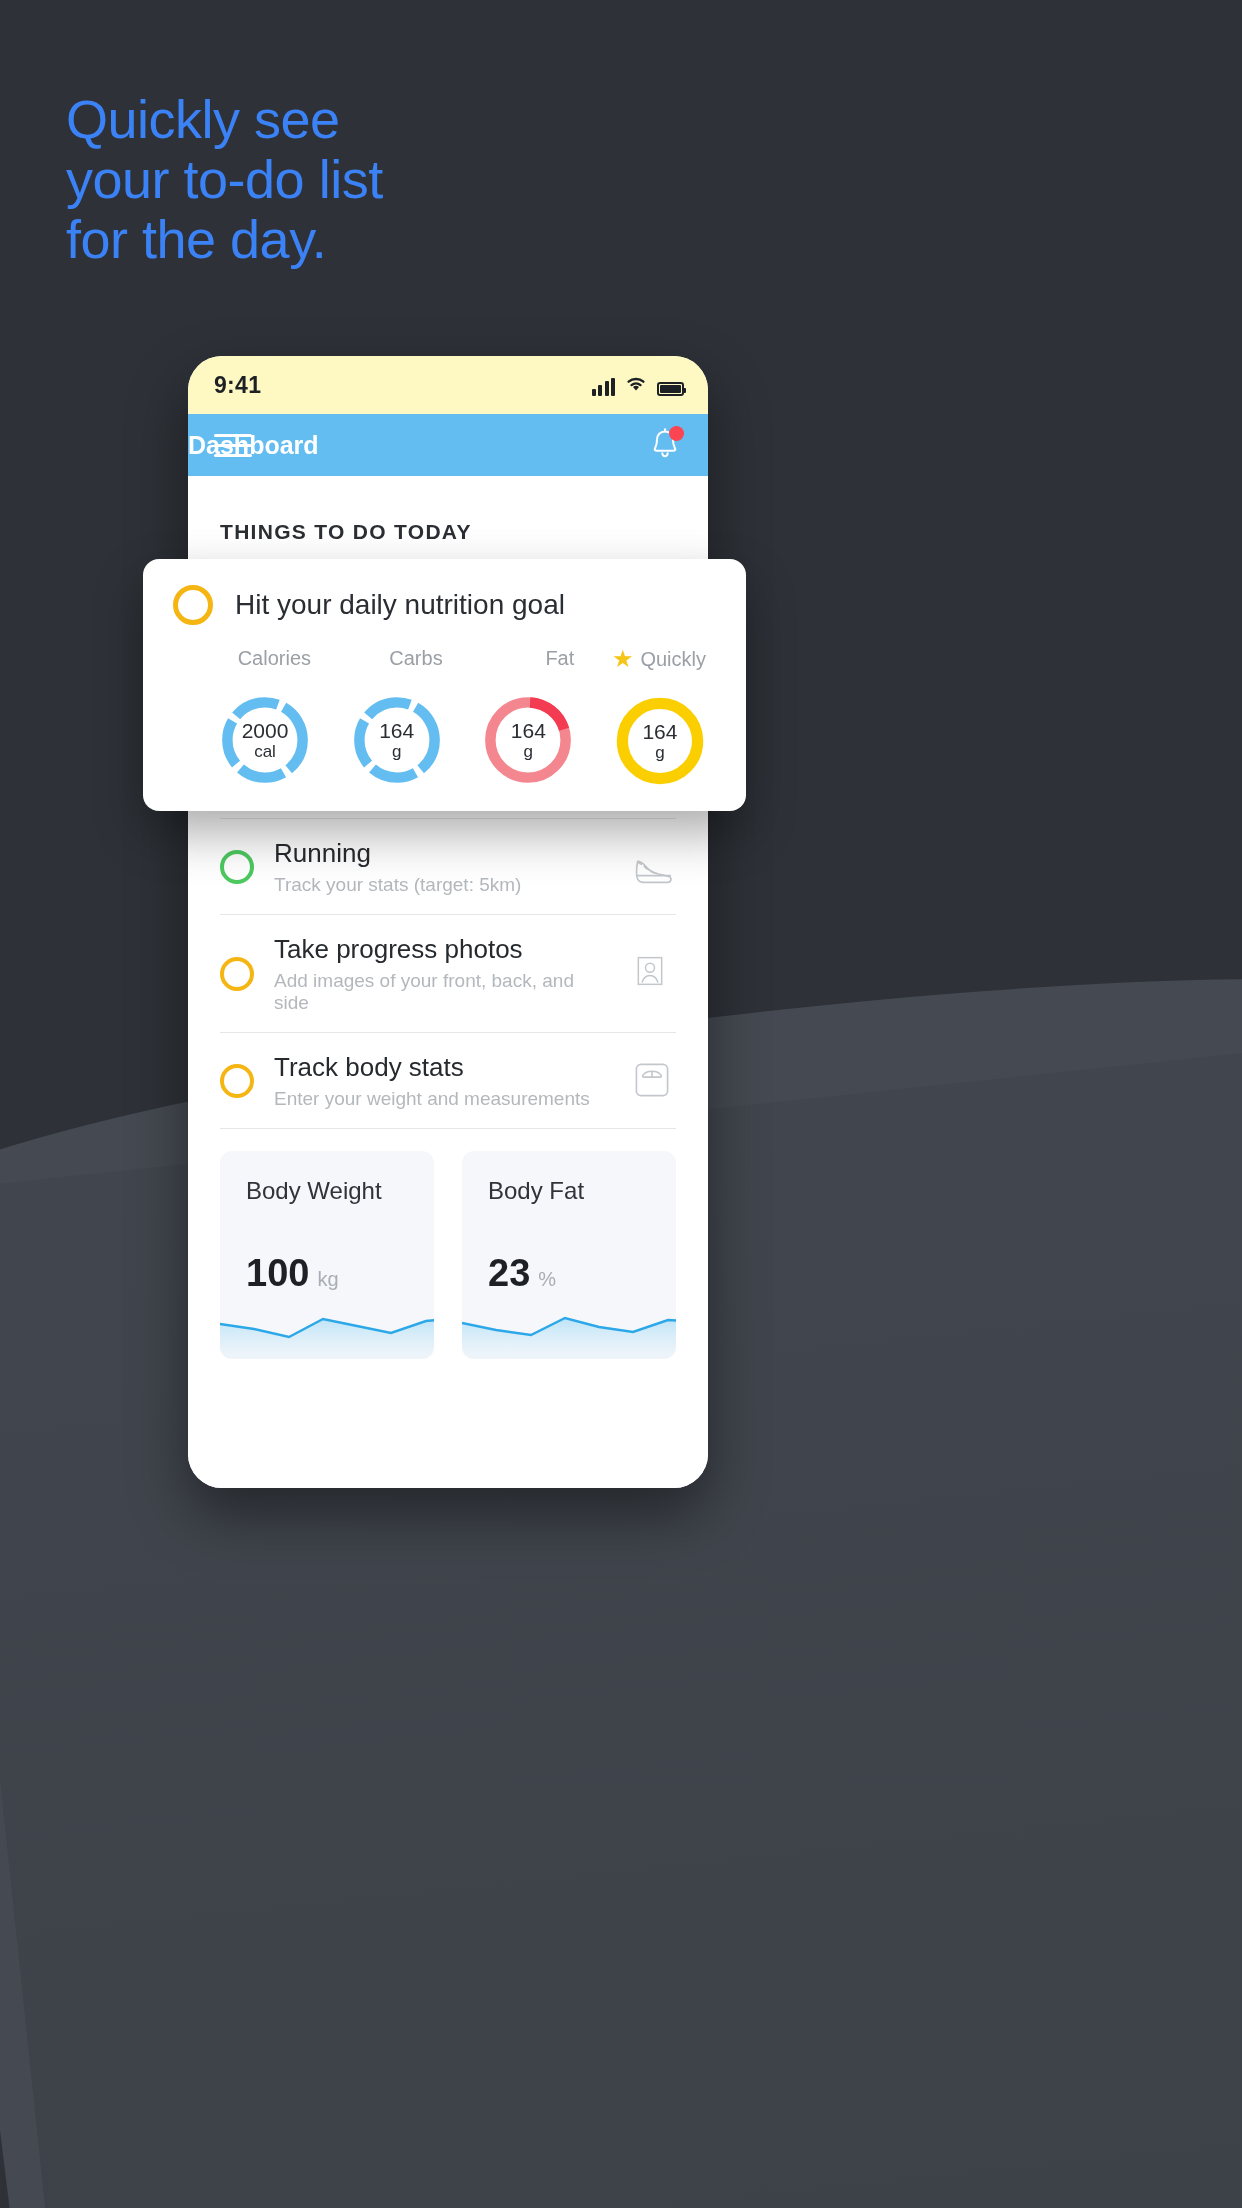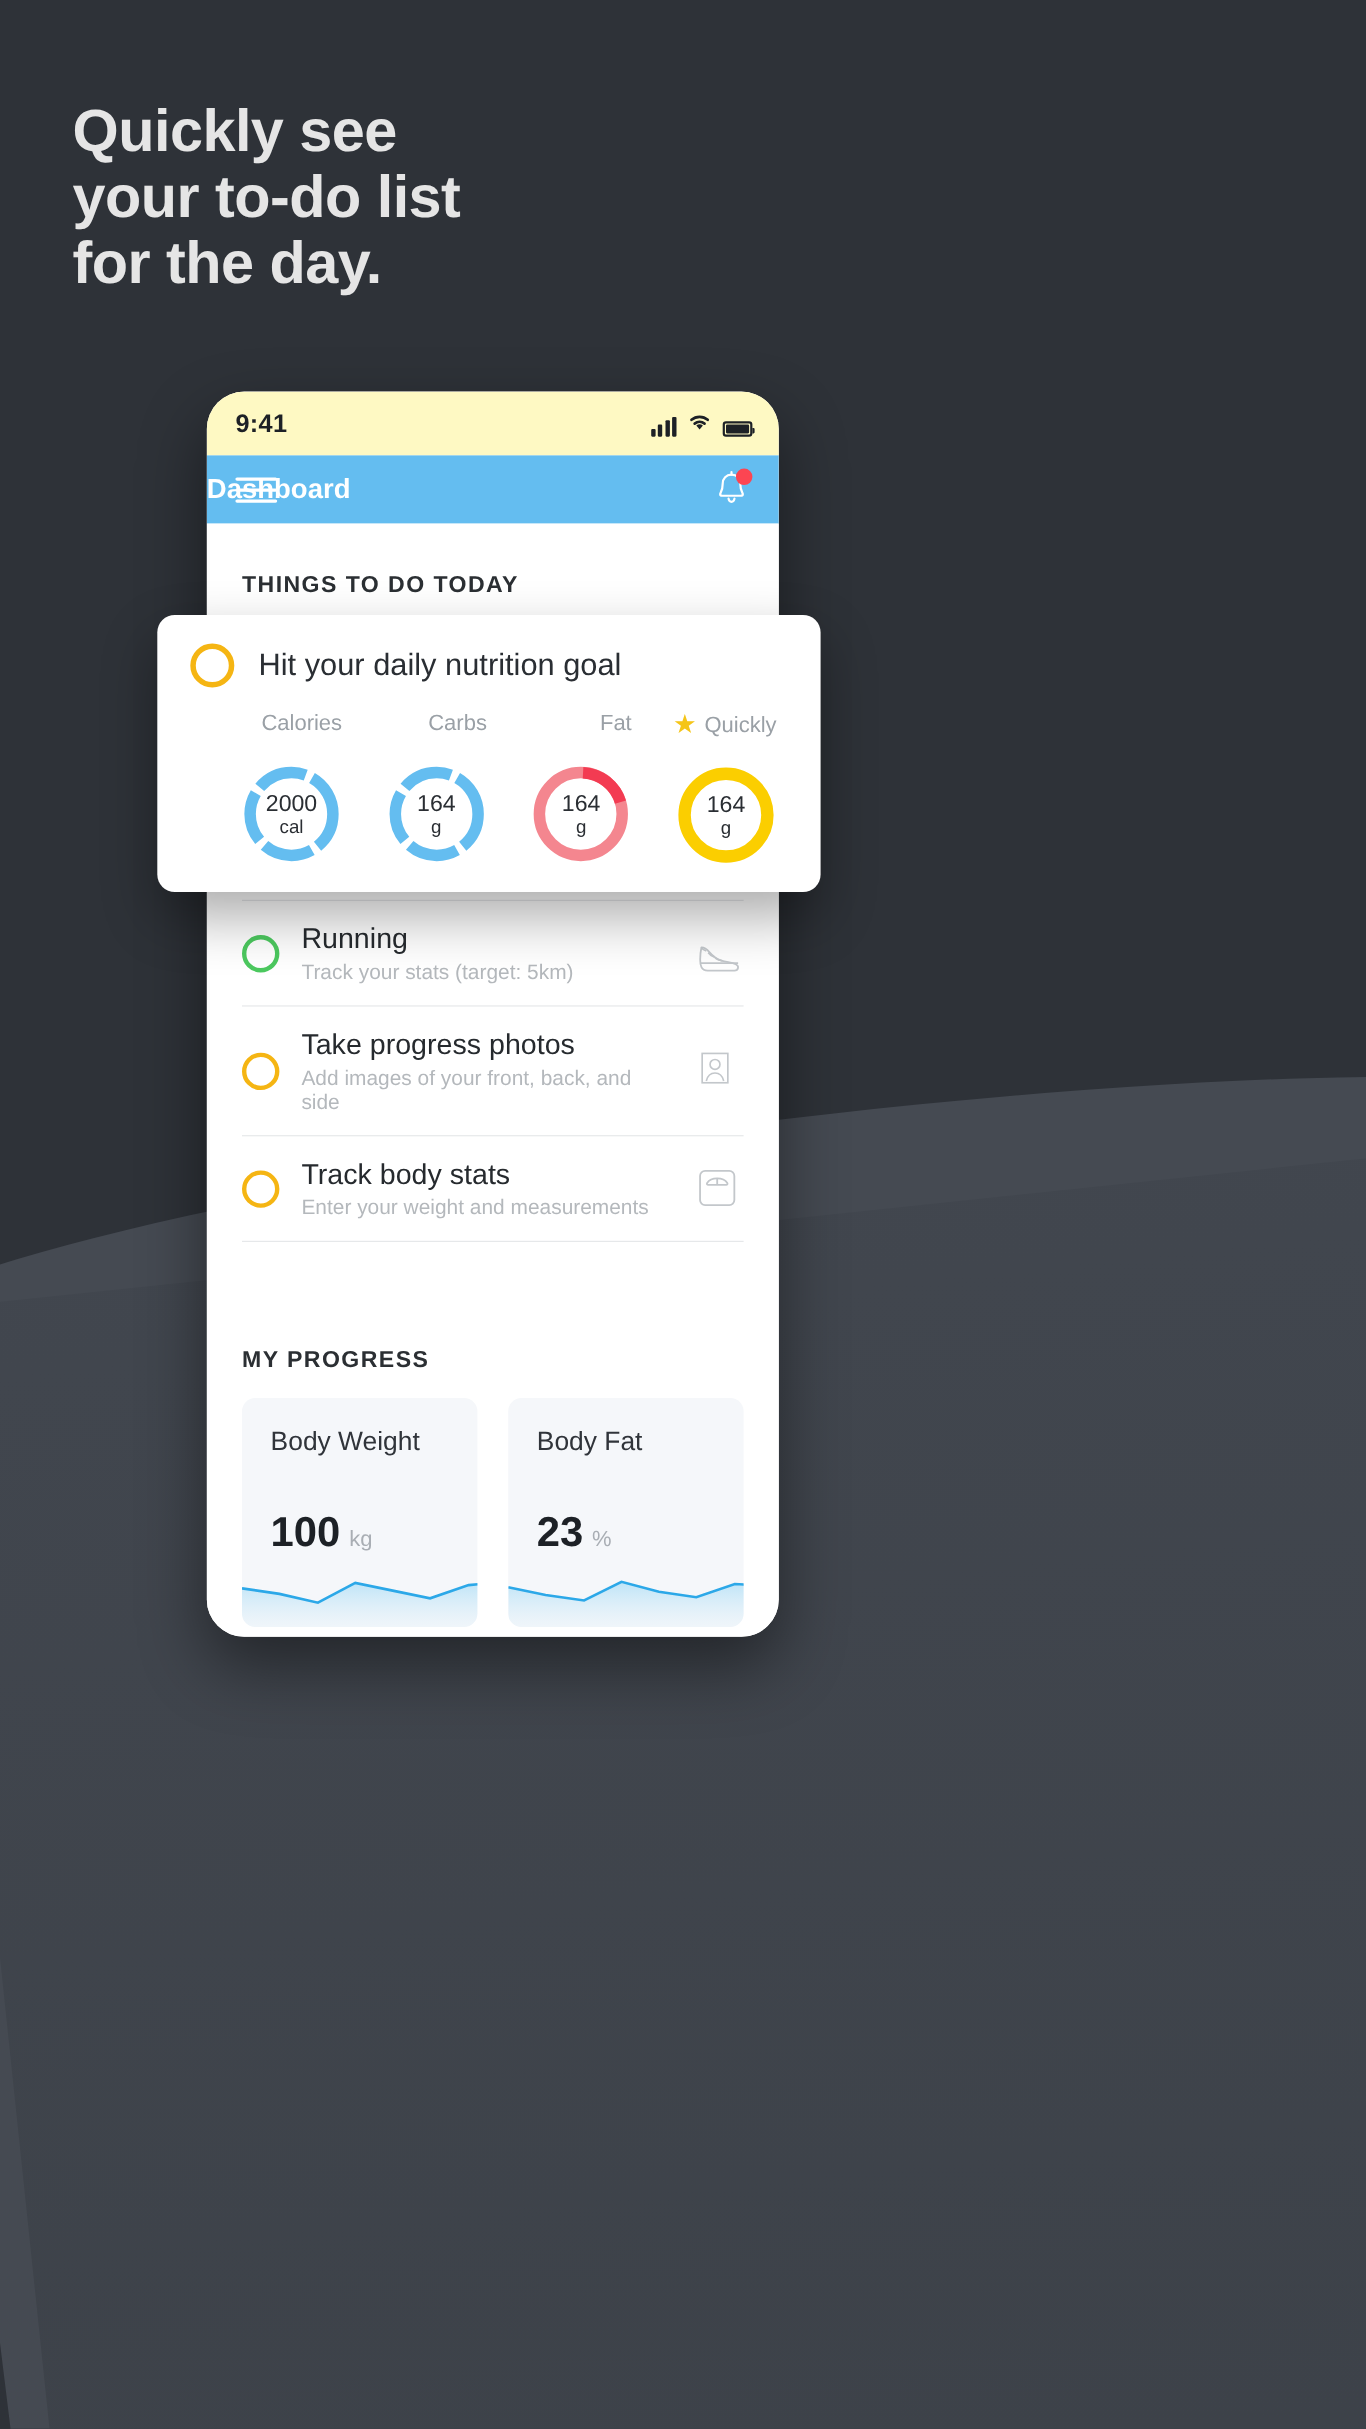--- a/index.html
+++ b/index.html
@@ -24,23 +24,23 @@
     position:absolute; left:-5%; top:1190px; width:120%; height:1200px;
     background:linear-gradient(180deg,#40454d 0%,#3a3f46 100%);
     transform:rotate(-6deg);
     transform-origin:0 0;
     opacity:.75;
   }
 
   
   #headline {
     position:absolute; left:66px; top:92px; width:700px;
-    color:#e5e5e5;
+    color:#3b82f6;
     font-size:54px;
-    font-weight:bold;
+    font-weight:normal;
     line-height:1.0;
     letter-spacing:-0.5px;
   }
   #headline .hl { display:block; margin-bottom:6px; }
 
   
   #phone {
     position:absolute; left:188px; top:356px;
     width:520px; height:1132px;
     background:#ffffff;
@@ -251,21 +251,20 @@
             <rect x="7" y="7" width="34" height="34" rx="5"></rect>
             <path d="M14 19c2-3 5.5-4.5 10-4.5S32 16 34 19c.6.9 0 1.9-1.1 1.9H15.1C14 20.9 13.4 19.9 14 19z"></path>
             <path d="M24 15v5.6"></path>
           </svg>
         </div>
       </div>
 
       <div style="border-top:1px solid #e4e6e8;"></div>
     </div>
 
-    <div class="section-title" id="progress-title">MY PROGRESS</div>
 
     <div id="progress-grid">
 
       <div class="prog-card">
         <div class="prog-label">Body Weight</div>
         <div class="prog-value">
           <span class="prog-num">100</span>
           <span class="prog-unit">kg</span>
         </div>
         <svg class="spark" viewBox="0 0 240 56" preserveAspectRatio="none">

